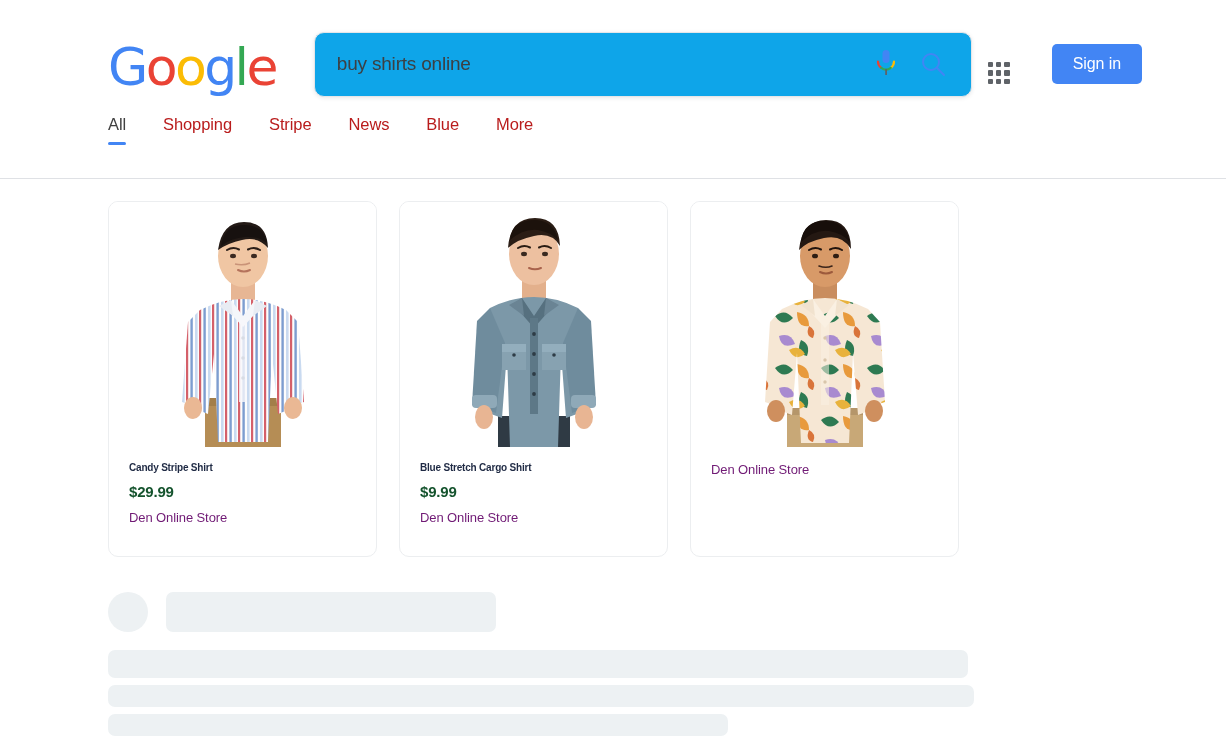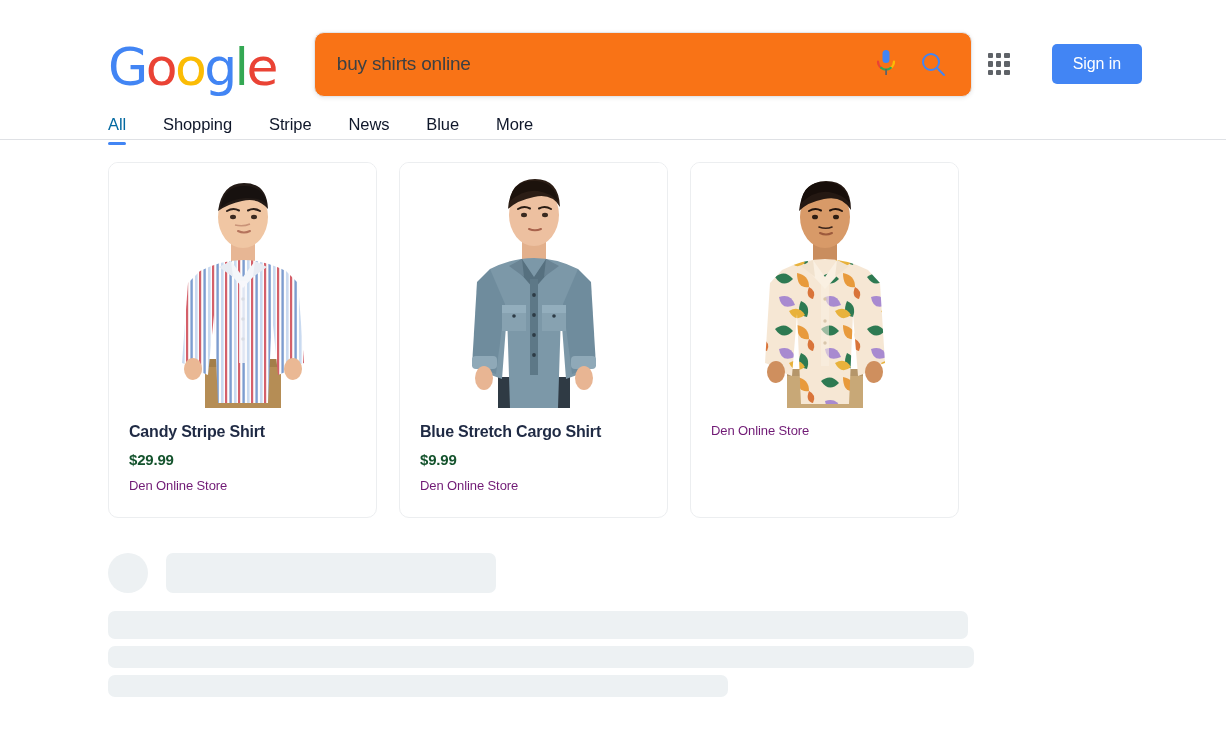--- a/index.html
+++ b/index.html
@@ -9,21 +9,21 @@
     height: 750px;
     background: #ffffff;
     font-family: "Liberation Sans", sans-serif;
     overflow: hidden;
   }
 
   
   .header {
     position: relative;
     width: 1226px;
-    height: 140px;
+    height: 179px;
     background: #ffffff;
   }
 
   .header-top {
     display: flex;
     align-items: center;
     padding: 28px 0 0 0;
     height: 100px;
   }
 
@@ -45,21 +45,21 @@
   .l-y { color: #fbbc05; }
   .l-g { color: #34a853; }
 
   
   .search-wrap {
     margin-left: 38px;
     width: 658px;
     height: 65px;
     border: 1px solid #e4e6e9;
     border-radius: 10px;
-    background: #f97316;
+    background: #0ea5e9;
     box-shadow: 0 1px 4px rgba(32,33,36,.10);
     display: flex;
     align-items: center;
     padding: 0 20px 0 22px;
   }
   .search-input {
     flex: 1;
     border: none;
     outline: none;
     font-family: "Liberation Sans", sans-serif;
@@ -79,21 +79,21 @@
     cursor: pointer;
     padding: 0;
   }
   .mic-btn { width: 30px; height: 34px; margin-right: 16px; }
   .srch-btn { width: 32px; height: 32px; margin-right: 2px; }
 
   
   .header-right {
     margin-left: auto;
     display: flex;
-    align-items: center;
+    align-items: flex-end;
     margin-right: 84px;
   }
   .apps-grid {
     width: 22px; height: 22px;
     display: grid;
     grid-template-columns: repeat(3, 1fr);
     grid-template-rows: repeat(3, 1fr);
     gap: 3px;
     cursor: pointer;
     margin-right: 42px;
@@ -117,31 +117,31 @@
   .tabs {
     display: flex;
     align-items: flex-end;
     margin-left: 108px;
     height: 45px;
     position: relative;
     z-index: 2;
   }
   .tab {
     font-size: 16.5px;
-    color: #0f172a;
+    color: #b91c1c;
     padding: 0 0 11px 0;
     margin-right: 37px;
     cursor: pointer;
     letter-spacing: -0.1px;
     position: relative;
     background: none;
     border: none;
     font-family: "Liberation Sans", sans-serif;
   }
-  .tab.active { color: #0369a1; }
+  .tab.active { color: #404040; }
   .tab.active::after {
     content: "";
     position: absolute;
     left: 0; right: 0; bottom: 0;
     height: 3px;
     background: #4285f4;
     border-radius: 2px;
   }
   .header-divider {
     position: absolute;
@@ -173,21 +173,21 @@
     height: 245px;
     display: flex;
     align-items: flex-end;
     justify-content: center;
     background: #ffffff;
     overflow: hidden;
   }
   .card-img svg { display: block; }
   .card-body { padding: 15px 20px 0 20px; }
   .card-title {
-    font-size: 16px;
+    font-size: 10px;
     color: #1f2a44;
     font-weight: 700;
     letter-spacing: -0.2px;
     margin-bottom: 10px;
     white-space: nowrap;
   }
   .card-price {
     font-size: 15px;
     color: #14532d;
     font-weight: 700;

